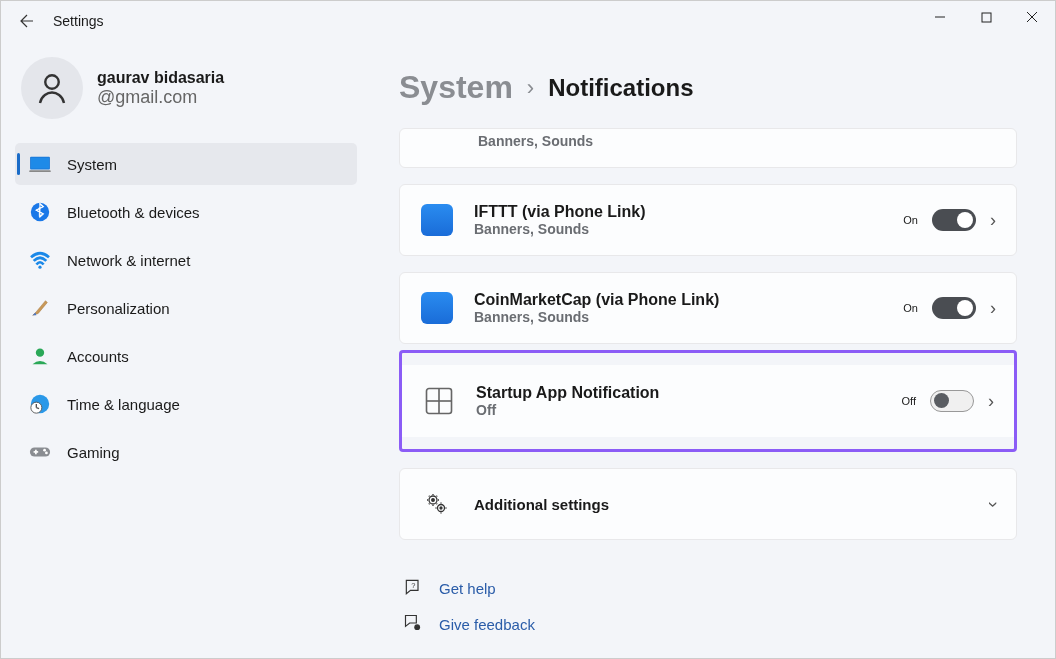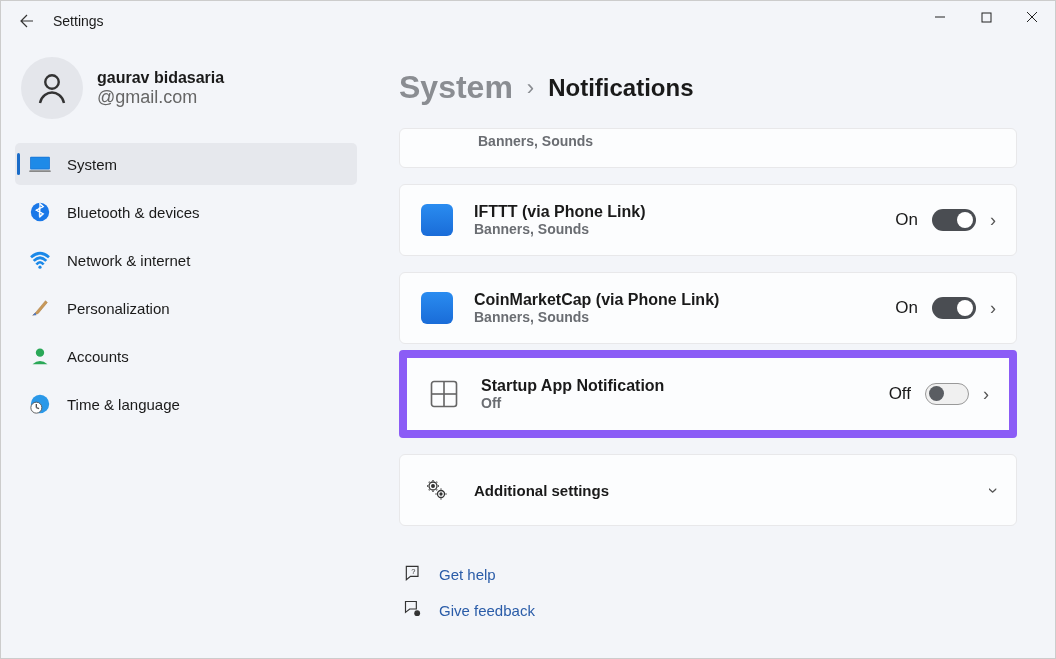--- a/index.html
+++ b/index.html
@@ -206,21 +206,21 @@
   .card-sub.only {
     color: #1a1a1a;
     font-size: 15px;
   }
   .card-right {
     display: flex;
     align-items: center;
     gap: 14px;
   }
   .toggle-label {
-    font-size: 17px;
+    font-size: 11px;
   }
   .toggle {
     width: 44px;
     height: 22px;
     border-radius: 11px;
     position: relative;
     cursor: pointer;
   }
   .toggle.on {
     background: #4a4d52;
@@ -247,25 +247,25 @@
     width: 15px;
     height: 15px;
     border-radius: 50%;
     background: #5a5d62;
   }
   .chevron {
     color: #555;
     font-size: 18px;
   }
   .highlight-box {
-    border: 8px solid #8b5cf6;
+    border: 3px solid #8b5cf6;
     border-radius: 4px;
     margin-bottom: 6px;
     margin-top: 2px;
-    padding: 0 0;
+    padding: 12px 0;
   }
   .highlight-box .card {
     border-radius: 0;
     border: none;
     margin: 0;
   }
   .section-gap { height: 10px; }
   .footer-links {
     margin-top: 30px;
     padding-left: 4px;
@@ -385,20 +385,32 @@
         <span class="nav-icon">
           <svg width="22" height="22" viewBox="0 0 24 24">
               <circle cx="12" cy="12" r="10" fill="#2a98e8"></circle>
               <circle cx="8" cy="16" r="6" fill="#fff" stroke="#555" stroke-width="1"></circle>
               <line x1="8" y1="16" x2="8" y2="12" stroke="#555" stroke-width="1.5"></line>
               <line x1="8" y1="16" x2="11" y2="17" stroke="#555" stroke-width="1.5"></line>
             </svg>
         </span>
         <span>Time &amp; language</span>
       </li>
+      <li class="nav-item">
+        <span class="nav-icon">
+          <svg width="22" height="16" viewBox="0 0 24 16">
+              <rect x="1" y="3" width="22" height="10" rx="5" fill="#8a8d92"></rect>
+              <circle cx="17" cy="6" r="1.5" fill="#fff"></circle>
+              <circle cx="19" cy="9" r="1.5" fill="#fff"></circle>
+              <rect x="5" y="7" width="5" height="1.8" fill="#fff"></rect>
+              <rect x="6.6" y="5.5" width="1.8" height="5" fill="#fff"></rect>
+            </svg>
+        </span>
+        <span>Gaming</span>
+      </li>
     </ul>
   </aside>
 
   <main class="main">
     <div class="breadcrumb">
       <span class="crumb-parent">System</span>
       <span class="crumb-sep">›</span>
       <span class="crumb-current">Notifications</span>
     </div>
 

